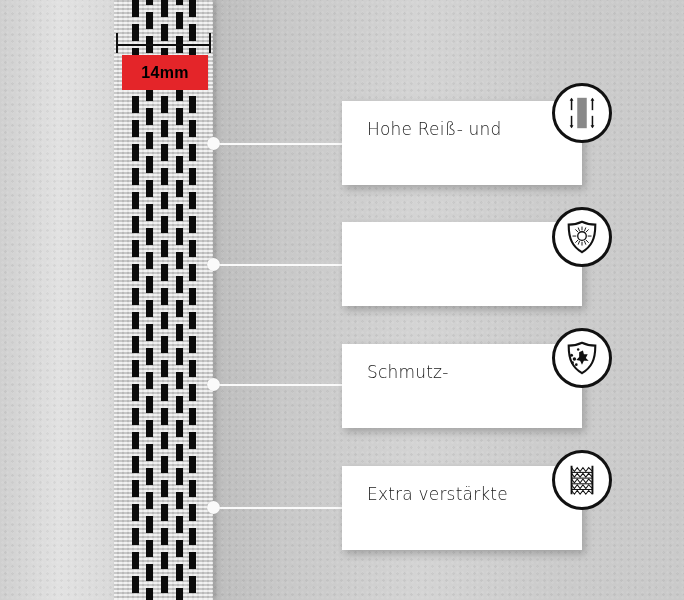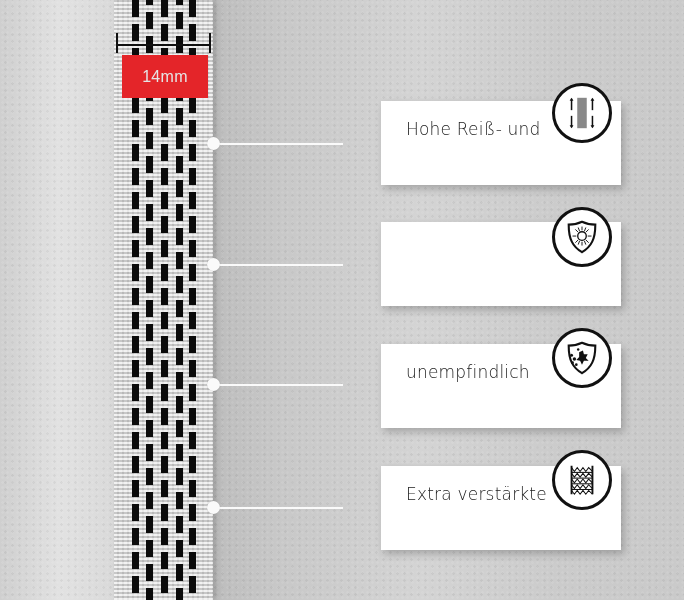--- a/index.html
+++ b/index.html
@@ -35,40 +35,39 @@
   }
   .measure .bar {
     position: absolute; left: 2px; right: 2px; top: 11px; height: 2px; background: #111;
   }
   .measure .tick-l, .measure .tick-r {
     position: absolute; top: 0; width: 2px; height: 20px; background: #111;
   }
   .measure .tick-l { left: 2px; }
   .measure .tick-r { right: 2px; }
   .size-badge {
-    position: absolute; left: 122px; top: 55px; width: 86px; height: 43px;
-    background: #e42529; color: #e5e5e5;
+    position: absolute; left: 122px; top: 55px; width: 86px; height: 35px;
+    background: #e42529; color: #000000;
     font-family: "Liberation Sans", sans-serif;
-    font-size: 16px; font-weight: normal;
+    font-size: 16px; font-weight: bold;
     display: flex; align-items: center; justify-content: center;
     letter-spacing: 0.3px;
   }
   .connector {
     position: absolute; left: 213px; height: 2px; background: #fafafa; width: 130px;
   }
   .dot {
     position: absolute; width: 13px; height: 13px; border-radius: 50%; background: #fafafa;
     box-shadow: 0 0 1px rgba(0,0,0,0.2);
   }
   .card {
     position: absolute; left: 342px; width: 240px; height: 84px;
     background: #ffffff;
     box-shadow: 3px 4px 8px rgba(0,0,0,0.22);
     padding: 16px 0 0 25px;
-    margin-left: 39px;
   }
   .card .line {
     display: block; font-size: 17px; color: #1b1b1b; line-height: 25px;
     font-family: "DejaVu Sans", sans-serif; font-weight: 300;
     letter-spacing: 0.2px;
   }
   .icon-badge {
     position: absolute; width: 60px; height: 60px; border-radius: 50%;
     background: #fff; border: 3px solid #111;
     display: flex; align-items: center; justify-content: center;
@@ -103,21 +102,21 @@
 <div class="dot" style="left:207px; top:378px;"></div>
 <div class="connector" style="top:507px;"></div>
 <div class="dot" style="left:207px; top:501px;"></div>
 
 <div class="card" style="top:101px;">
   <span class="line">Hohe Reiß- und</span>
 </div>
 <div class="card" style="top:222px;">
 </div>
 <div class="card" style="top:344px;">
-  <span class="line">unempfindlich</span>
+  <span class="line">Schmutz-</span>
 </div>
 <div class="card" style="top:466px;">
   <span class="line">Extra verstärkte</span>
 </div>
 
 <div class="icon-badge" style="left:552px; top:83px;">
   <svg viewBox="0 0 40 40">
     <rect x="15" y="4" width="10" height="32" fill="#888"></rect>
     <rect x="15" y="4" width="10" height="32" fill="url(#p)" opacity="0.5"></rect>
     <line x1="9" y1="5" x2="9" y2="17" stroke="#111" stroke-width="1.6"></line>

